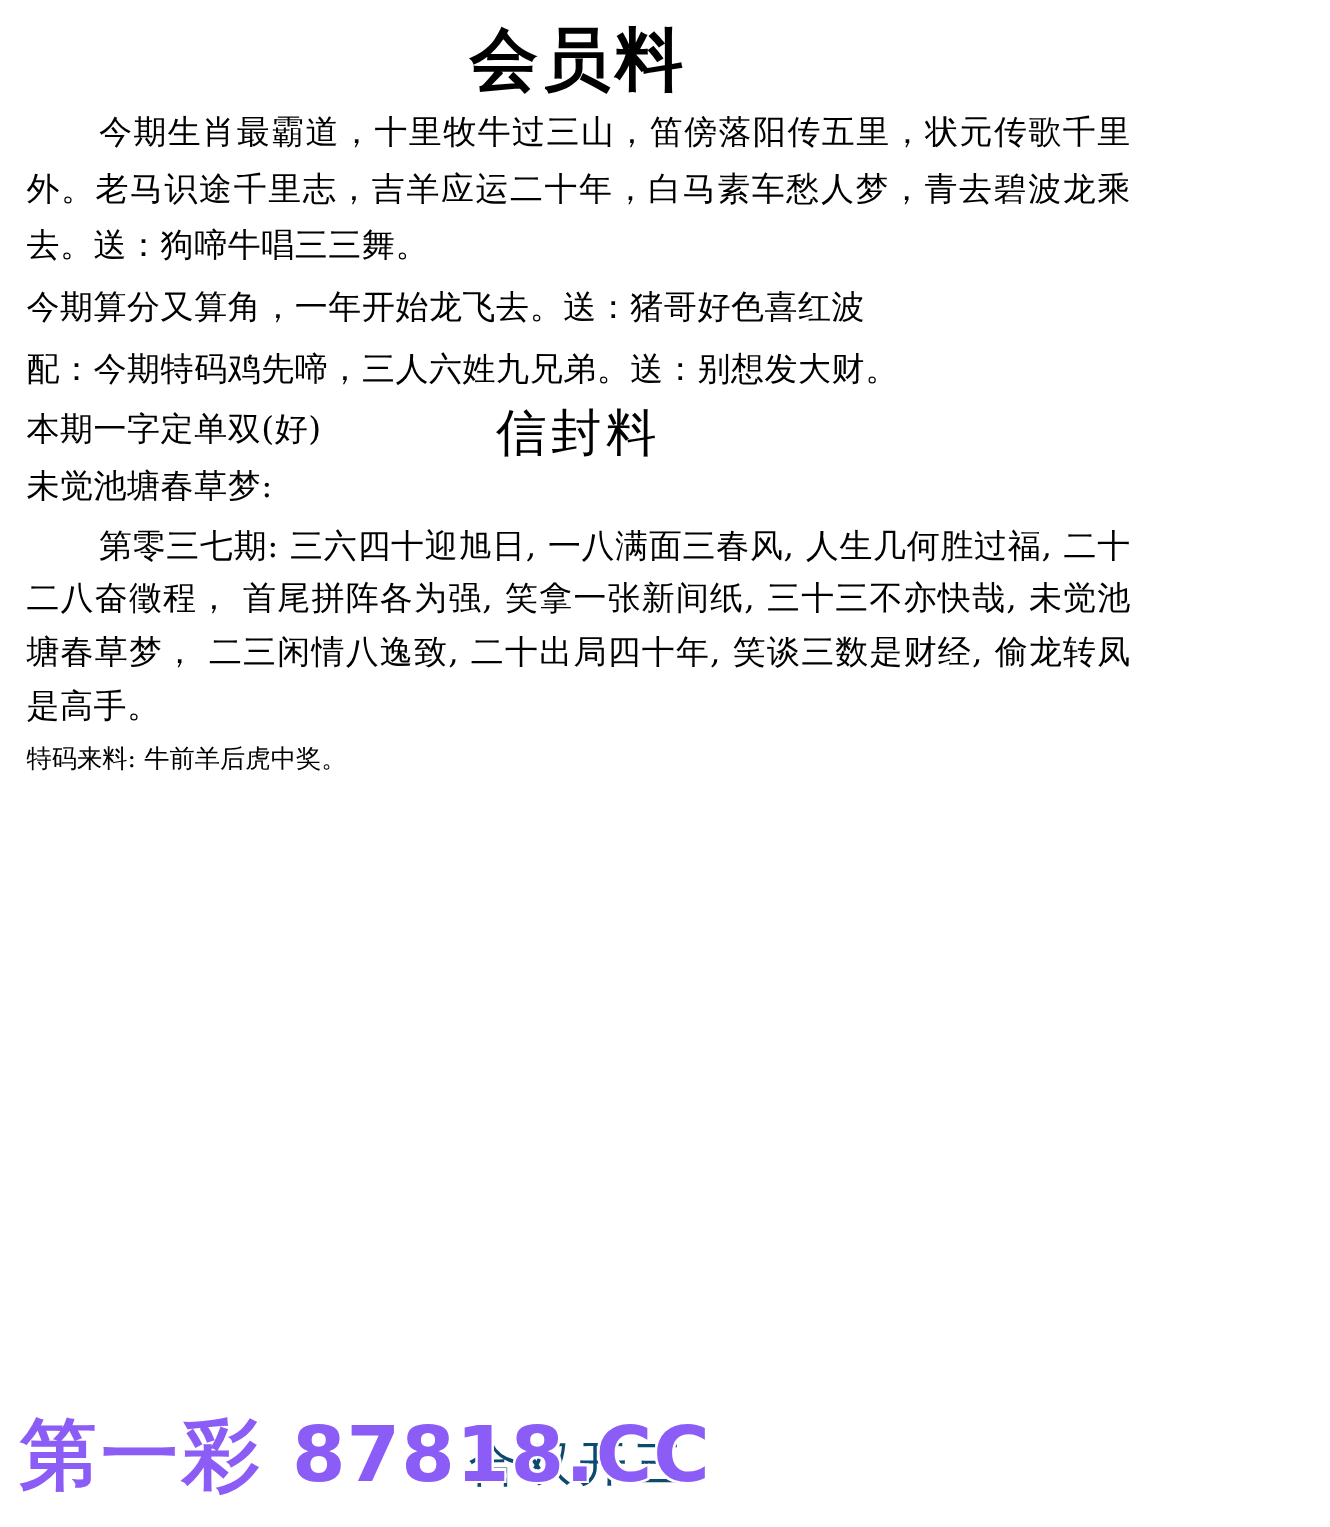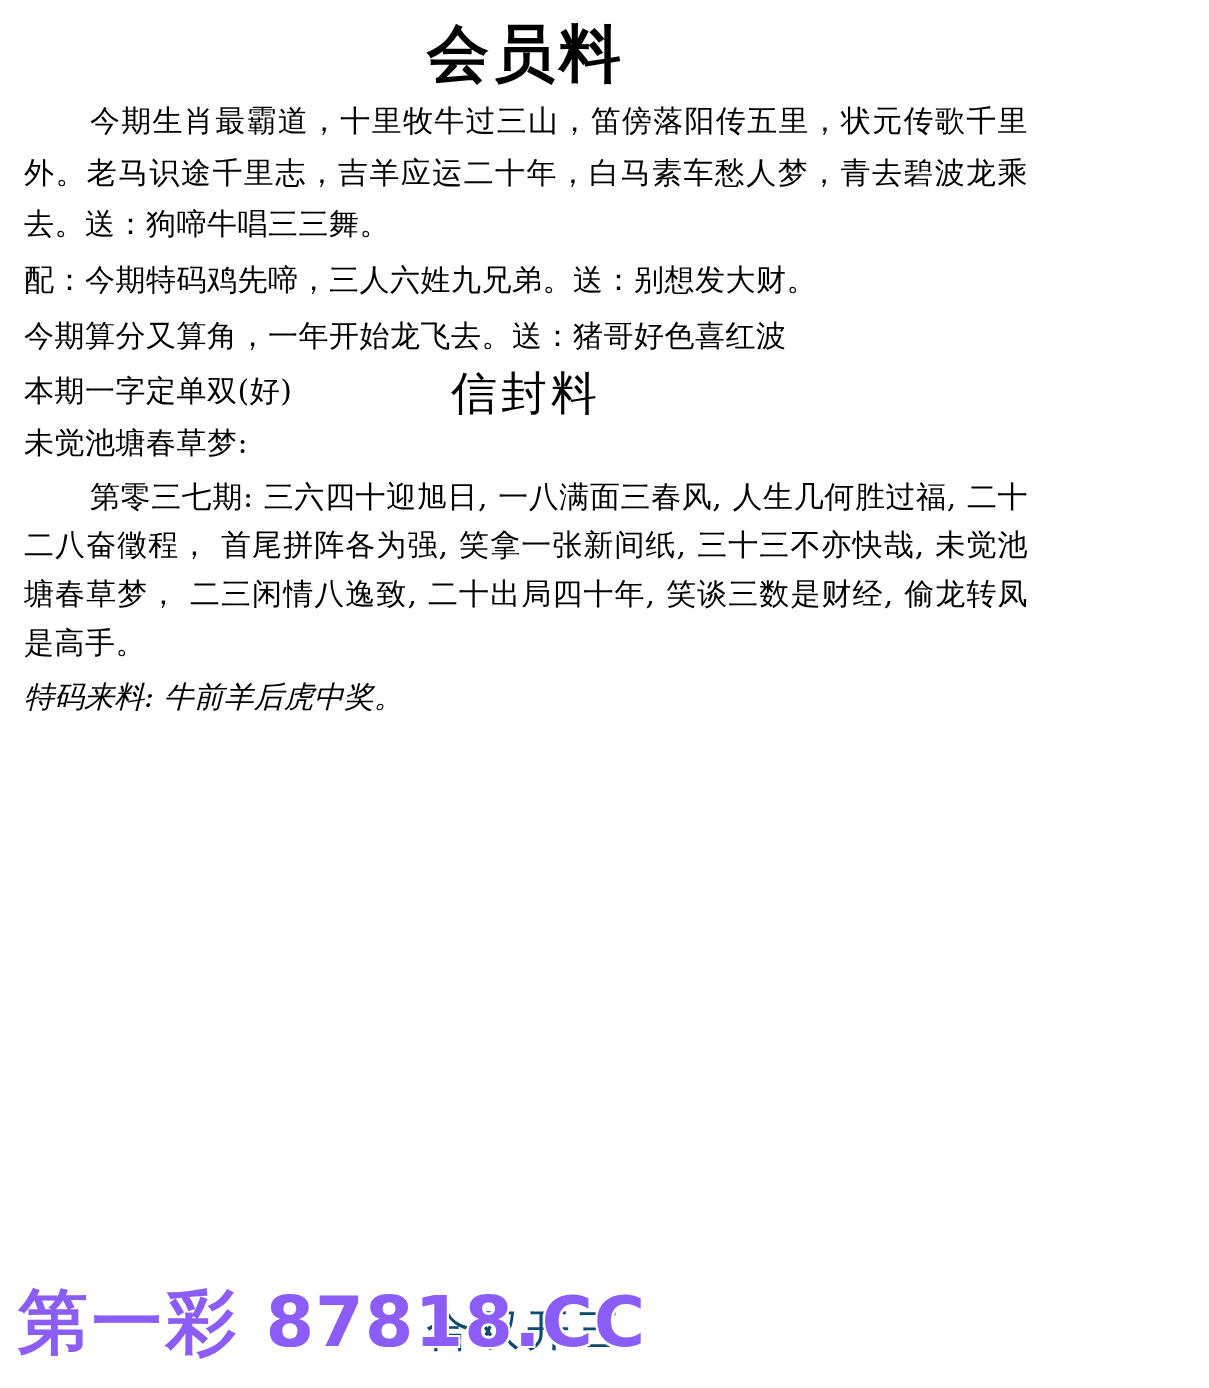--- a/index.html
+++ b/index.html
@@ -50,24 +50,23 @@
   p.indent {
     text-indent: 66px;
   }
   p.tight {
     line-height: 1.62;
   }
   .section2 {
     margin-top: 26px;
   }
   .bottom-line {
-    font-size: 30px;
+    font-size: 23px;
     line-height: 1.7;
     margin: 0;
-    font-style: italic;
   }
   .zodiac-line span.gap {
     display: inline-block;
     width: 14px;
   }
   .watermark {
     position: absolute;
     left: 18px;
     bottom: 18px;
     font-size: 70px;
@@ -99,23 +98,23 @@
 </style>
 </head>
 <body>
 
 <div class="page">
 
   <h1 class="title">会员料</h1>
 
   <p class="body indent">今期生肖最霸道，十里牧牛过三山，笛傍落阳传五里，状元传歌千里外。老马识途千里志，吉羊应运二十年，白马素车愁人梦，青去碧波龙乘去。送：狗啼牛唱三三舞。</p>
 
+  <p class="body">今期算分又算角，一年开始龙飞去。送：猪哥好色喜红波</p>
+
   <p class="body">配：今期特码鸡先啼，三人六姓九兄弟。送：别想发大财。</p>
-
-  <p class="body">今期算分又算角，一年开始龙飞去。送：猪哥好色喜红波</p>
 
   <p class="body">本期一字定单双(好)</p>
 
   <h1 class="title title-2">信封料</h1>
 
   <p class="body">未觉池塘春草梦:</p>
 
   <p class="body indent tight section2">第零三七期: 三六四十迎旭日, 一八满面三春风, 人生几何胜过福, 二十二八奋徵程， 首尾拼阵各为强, 笑拿一张新间纸, 三十三不亦快哉, 未觉池塘春草梦， 二三闲情八逸致, 二十出局四十年, 笑谈三数是财经, 偷龙转凤是高手。</p>
 
   <p class="bottom-line">特码来料: 牛前羊后虎中奖。</p>

